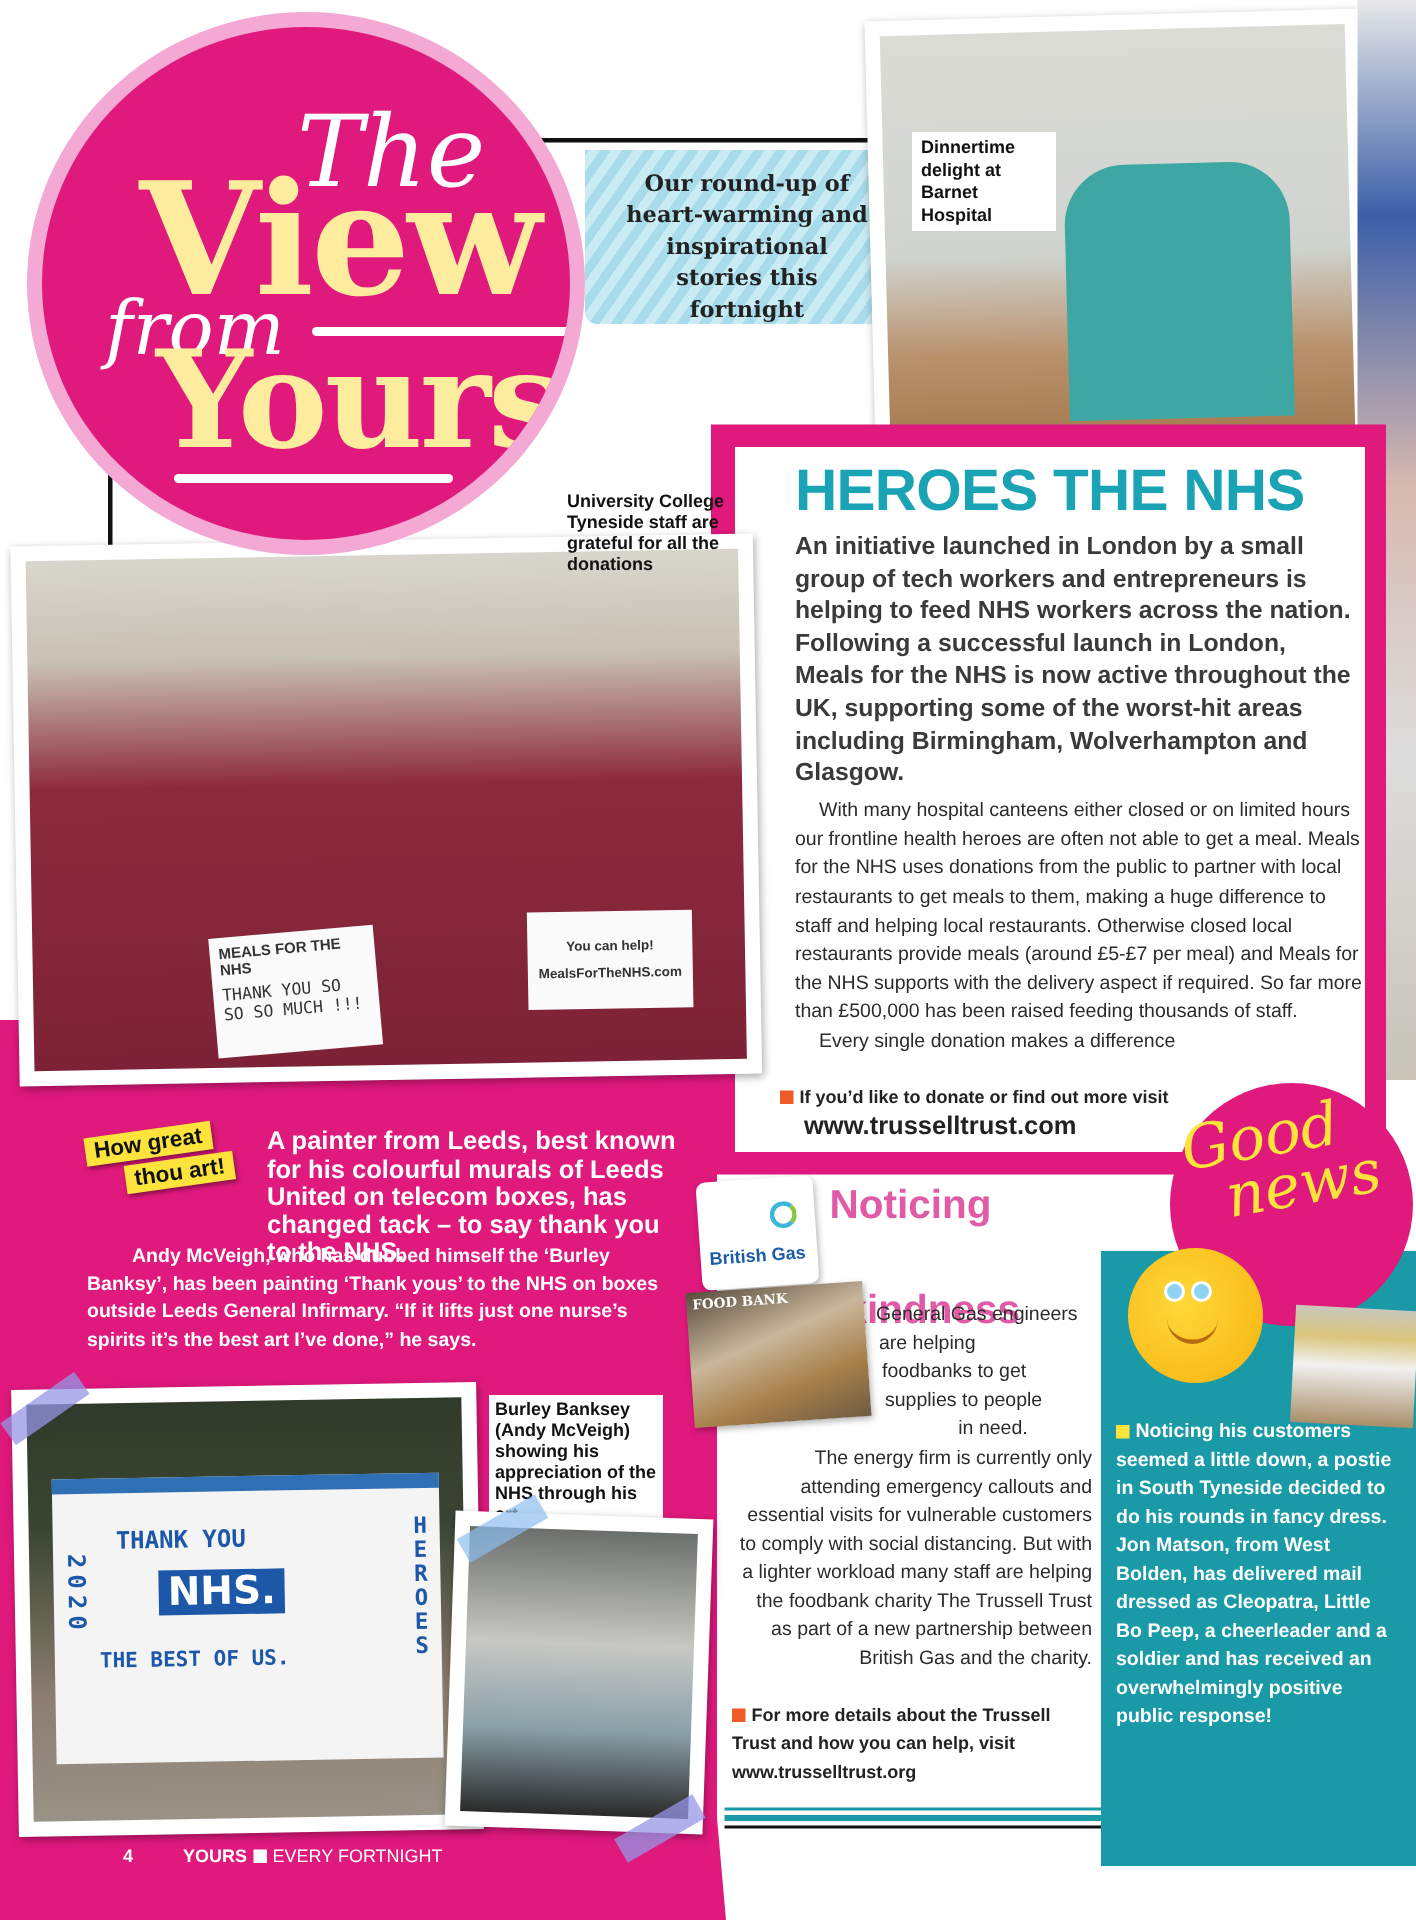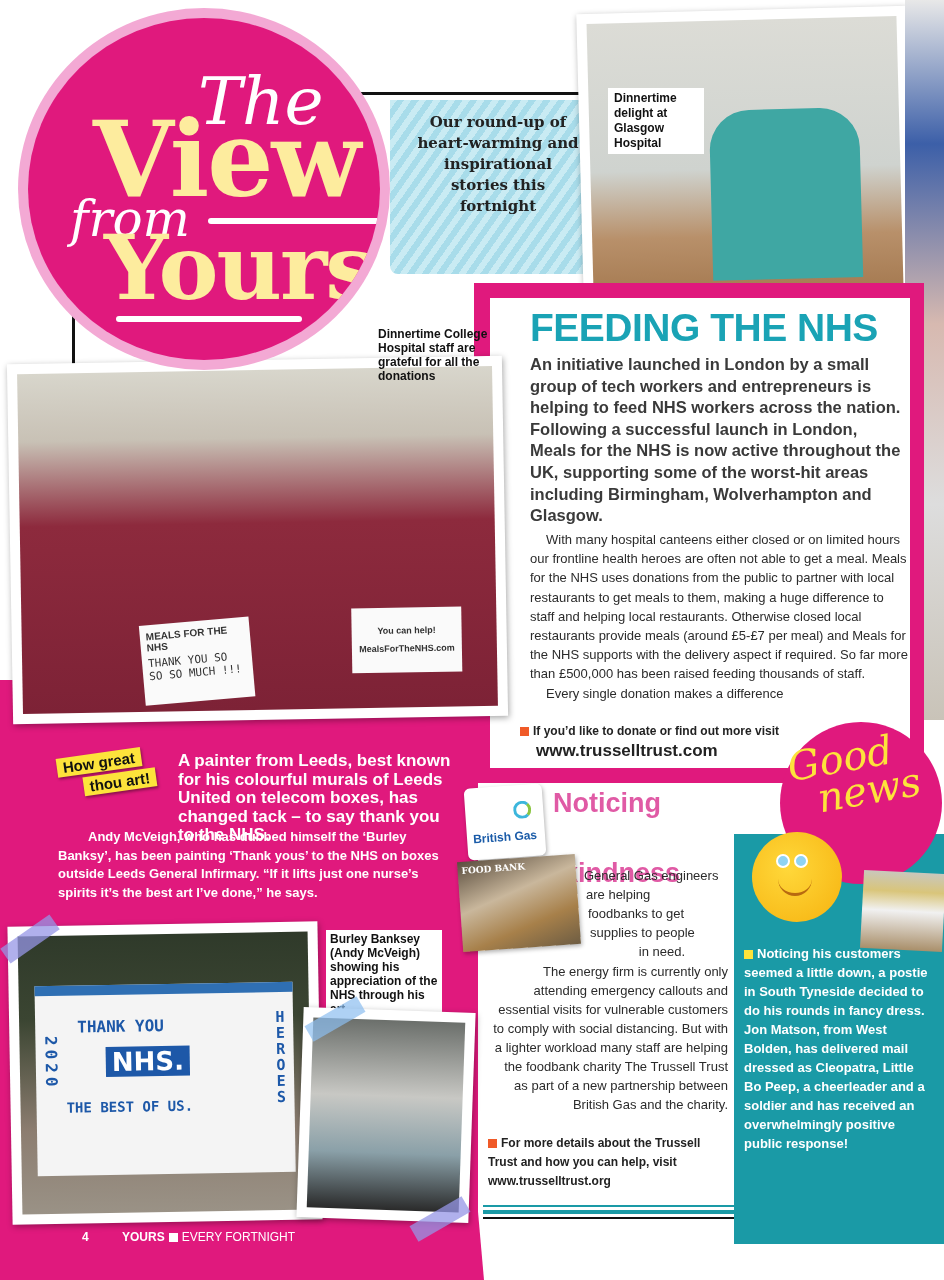--- a/index.html
+++ b/index.html
@@ -17,21 +17,21 @@
   .masthead { left: 18px; top: 8px; width: 372px; height: 362px; border-radius: 50%; background: #f3a9d4; padding: 10px; }
   .masthead-inner { width: 100%; height: 100%; border-radius: 50%; background: #e0197d; position: relative; overflow: hidden; }
   .mh-the { left: 170px; top: 45px; font-family: "DejaVu Serif", serif; font-style: italic; font-size: 66px; color: #fff; }
   .mh-view { left: 65px; top: 80px; font-family: "DejaVu Serif", serif; font-weight: bold; font-size: 104px; color: #fdec9e; letter-spacing: -2px; }
   .mh-from { left: 42px; top: 172px; font-family: "DejaVu Serif", serif; font-style: italic; font-size: 50px; color: #fff; }
   .mh-line1 { left: 180px; top: 200px; width: 180px; height: 6px; border-radius: 3px; background: #fff; }
   .mh-yours { left: 76px; top: 196px; font-family: "DejaVu Serif", serif; font-weight: bold; font-size: 90px; color: #fdec9e; letter-spacing: -2px; }
   .mh-line2 { left: 88px; top: 298px; width: 186px; height: 6px; border-radius: 3px; background: #fff; }
 
   
-  .intro { left: 390px; top: 100px; width: 200px; height: 174px;
+  .intro { left: 390px; top: 100px; width: 200px; height: 116px;
     background: repeating-linear-gradient(-55deg, #a8dcea 0 6px, #c9ebf3 6px 12px);
     border-radius: 0 0 8px 8px; }
   .intro-text { left: 0; top: 12px; width: 100%; text-align: center; font-family: "DejaVu Serif", serif; font-weight: bold; font-size: 15px; line-height: 21px; color: #222; padding: 0 8px 0 24px; }
 
   
   .photo { background: #fff; box-shadow: 1px 2px 6px rgba(0,0,0,0.35); padding: 10px; }
   .photo-fill { width: 100%; height: 100%; position: relative; overflow: hidden; }
   .photo-barnet { left: 580px; top: 10px; width: 330px; height: 290px; transform: rotate(-1.5deg); }
   .photo-barnet .photo-fill { background: linear-gradient(180deg, #dcdcd6 0%, #cfd3cf 55%, #b8906a 80%, #a67b52 100%); }
   .scrub-teal { left: 120px; top: 90px; width: 150px; height: 170px; background: #3fa7a3; border-radius: 40px 40px 0 0; }
@@ -125,27 +125,27 @@
 
 <div class="abs intro">
   <div class="abs intro-text">Our round-up of heart-warming and inspirational stories this fortnight</div>
 </div>
 
 <div class="abs photo photo-barnet">
   <div class="photo-fill">
     <div class="abs scrub-teal"></div>
   </div>
 </div>
-<div class="abs cap-barnet" style="width:96px;">Dinnertime delight at Glasgow Hospital</div>
+<div class="abs cap-barnet" style="width:96px;">Dinnertime delight at Barnet Hospital</div>
 
 <div class="abs edge-photo"></div>
 
 <div class="abs feed-frame"></div>
 <div class="abs feed-box"></div>
-<div class="abs feed-title">FEEDING THE NHS</div>
+<div class="abs feed-title">HEROES THE NHS</div>
 <div class="abs feed-standfirst">An initiative launched in London by a small group of tech workers and entrepreneurs is helping to feed NHS workers across the nation. Following a successful launch in London, Meals for the NHS is now active throughout the UK, supporting some of the worst-hit areas including Birmingham, Wolverhampton and Glasgow.</div>
 <div class="abs feed-body">
   <p>With many hospital canteens either closed or on limited hours our frontline health heroes are often not able to get a meal. Meals for the NHS uses donations from the public to partner with local restaurants to get meals to them, making a huge difference to staff and helping local restaurants. Otherwise closed local restaurants  provide meals (around £5-£7 per meal) and Meals for the NHS supports with the delivery aspect if required. So far more than £500,000 has been raised feeding thousands of staff.</p>
   <p>Every single donation makes a difference</p>
 </div>
 <div class="abs feed-cta">
   <span class="bullet" style="background:#f05a28;"></span><span>If you’d like to donate or find out more visit</span>
 </div>
 <div class="abs feed-url">www.trusselltrust.com</div>
 
@@ -154,21 +154,21 @@
     <div class="abs sign-a">
       <div style="font-weight:bold;">MEALS FOR THE NHS</div>
       <div style="font-family:'DejaVu Sans Mono',monospace; font-size:11px; margin-top:4px;">THANK YOU SO SO SO MUCH !!!</div>
     </div>
     <div class="abs sign-b">
       <div style="font-weight:bold; margin-top:12px;">You can help!</div>
       <div style="font-weight:bold; margin-top:8px;">MealsForTheNHS.com</div>
     </div>
   </div>
 </div>
-<div class="abs cap-ucl">Dinnertime College Hospital staff are grateful for all the donations</div>
+<div class="abs cap-ucl">University College Tyneside staff are grateful for all the donations</div>
 
 <div class="abs masthead">
   <div class="masthead-inner">
     <div class="abs mh-the">The</div>
     <div class="abs mh-view">View</div>
     <div class="abs mh-from">from</div>
     <div class="abs mh-line1"></div>
     <div class="abs mh-yours">Yours</div>
     <div class="abs mh-line2"></div>
   </div>

